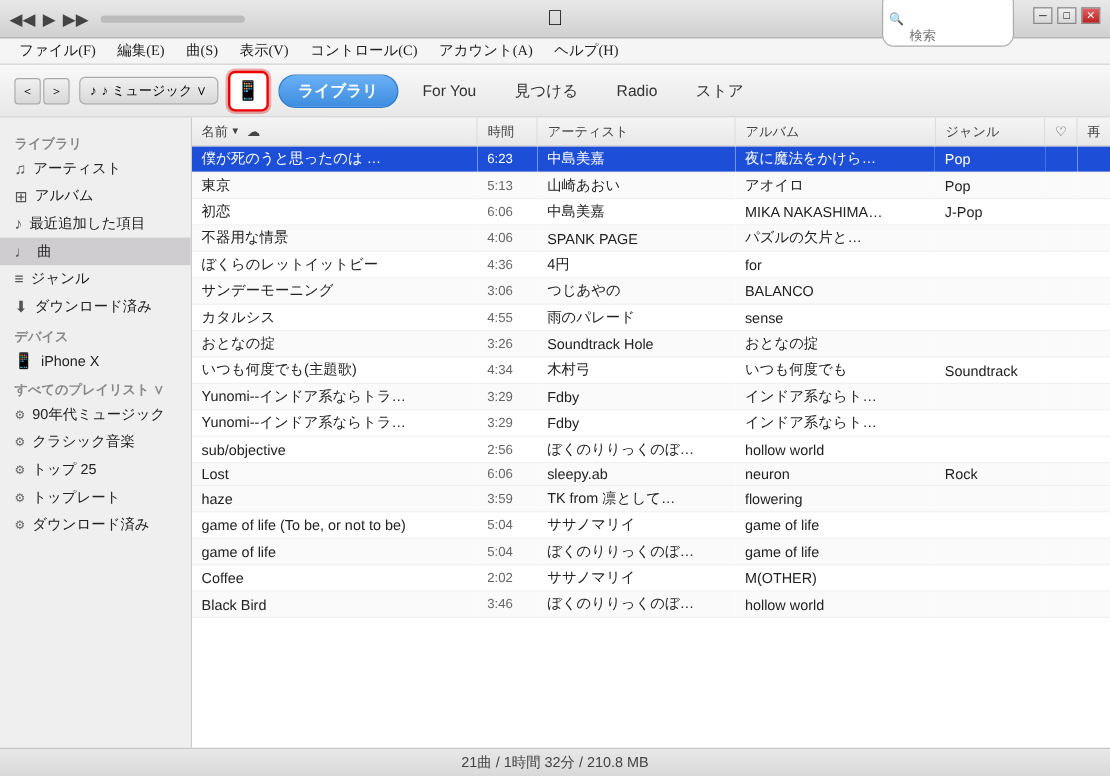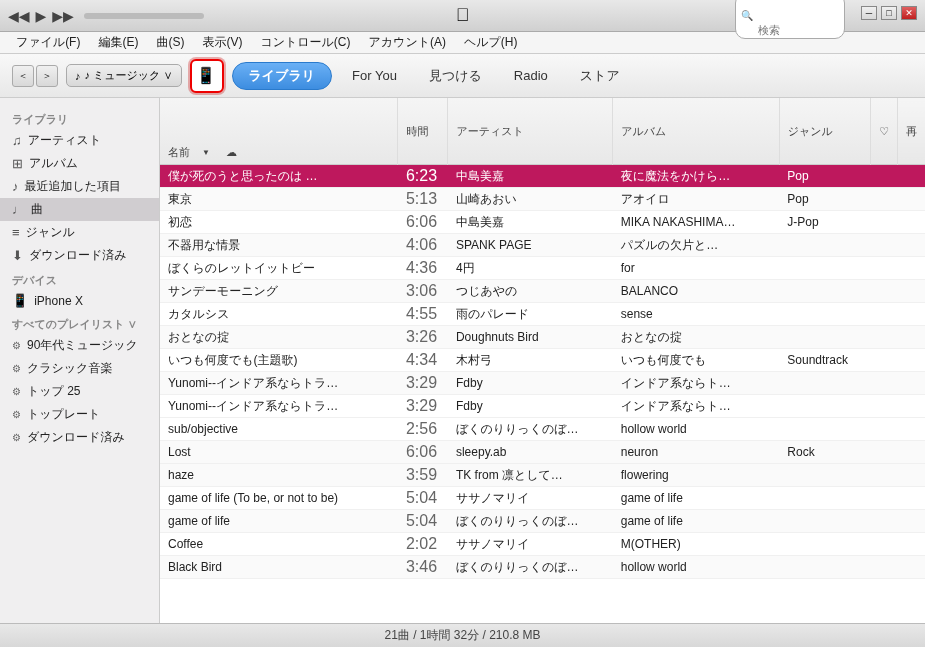--- a/index.html
+++ b/index.html
@@ -91,20 +91,21 @@
     .search-icon-small { font-size: 10px; color: #888; }
 
     
     #menu-bar {
       height: 22px;
       background: #f5f5f5;
       border-bottom: 1px solid #ccc;
       display: flex;
       padding: 0 8px;
       gap: 2px;
+      font-family: Liberation Serif, serif;
     }
     .menu-item {
       padding: 2px 8px;
       font-size: 12px;
       color: #222;
       cursor: pointer;
       border-radius: 3px;
     }
 
     
@@ -232,38 +233,38 @@
     thead th {
       padding: 4px 8px;
       text-align: left;
       font-size: 11px;
       font-weight: normal;
       color: #444;
       border-right: 1px solid #ddd;
       white-space: nowrap;
     }
     thead th:last-child { border-right: none; }
-    .th-name { display: flex; align-items: center; gap: 12px; margin-top: 43px; }
+    .th-name { display: flex; align-items: center; gap: 2px; }
     .sort-arrow { font-size: 8px; }
     tbody tr {
       border-bottom: 1px solid #f0f0f0;
     }
-    tbody tr.selected { background: #be185d; color: white; }
+    tbody tr.selected { background: #1d4ed8; color: white; }
     tbody tr.selected td { color: white; }
     tbody tr.alt-bg { background: #fafafa; }
     td {
       padding: 2px 8px;
       font-size: 12px;
       color: #222;
       white-space: nowrap;
       overflow: hidden;
       text-overflow: ellipsis;
       max-width: 200px;
     }
-    .td-time { color: #666; font-size: 16px; }
+    .td-time { color: #666; font-size: 11px; }
     .td-genre { }
     .heart-col { width: 20px; }
     .play-col { width: 20px; }
 
     
     #status-bar {
       height: 24px;
       background: linear-gradient(to bottom, #e8e8e8, #d8d8d8);
       border-top: 1px solid #bbb;
       display: flex;
@@ -466,21 +467,21 @@
               <td class="td-time">4:55</td>
               <td>雨のパレード</td>
               <td>sense</td>
               <td class="td-genre"></td>
               <td class="heart-col"></td>
               <td class="play-col"></td>
             </tr>
             <tr class="alt-bg">
               <td>おとなの掟</td>
               <td class="td-time">3:26</td>
-              <td>Doughnuts Bird</td>
+              <td>Soundtrack Hole</td>
               <td>おとなの掟</td>
               <td class="td-genre"></td>
               <td class="heart-col"></td>
               <td class="play-col"></td>
             </tr>
             <tr>
               <td>いつも何度でも(主題歌)</td>
               <td class="td-time">4:34</td>
               <td>木村弓</td>
               <td>いつも何度でも</td>

